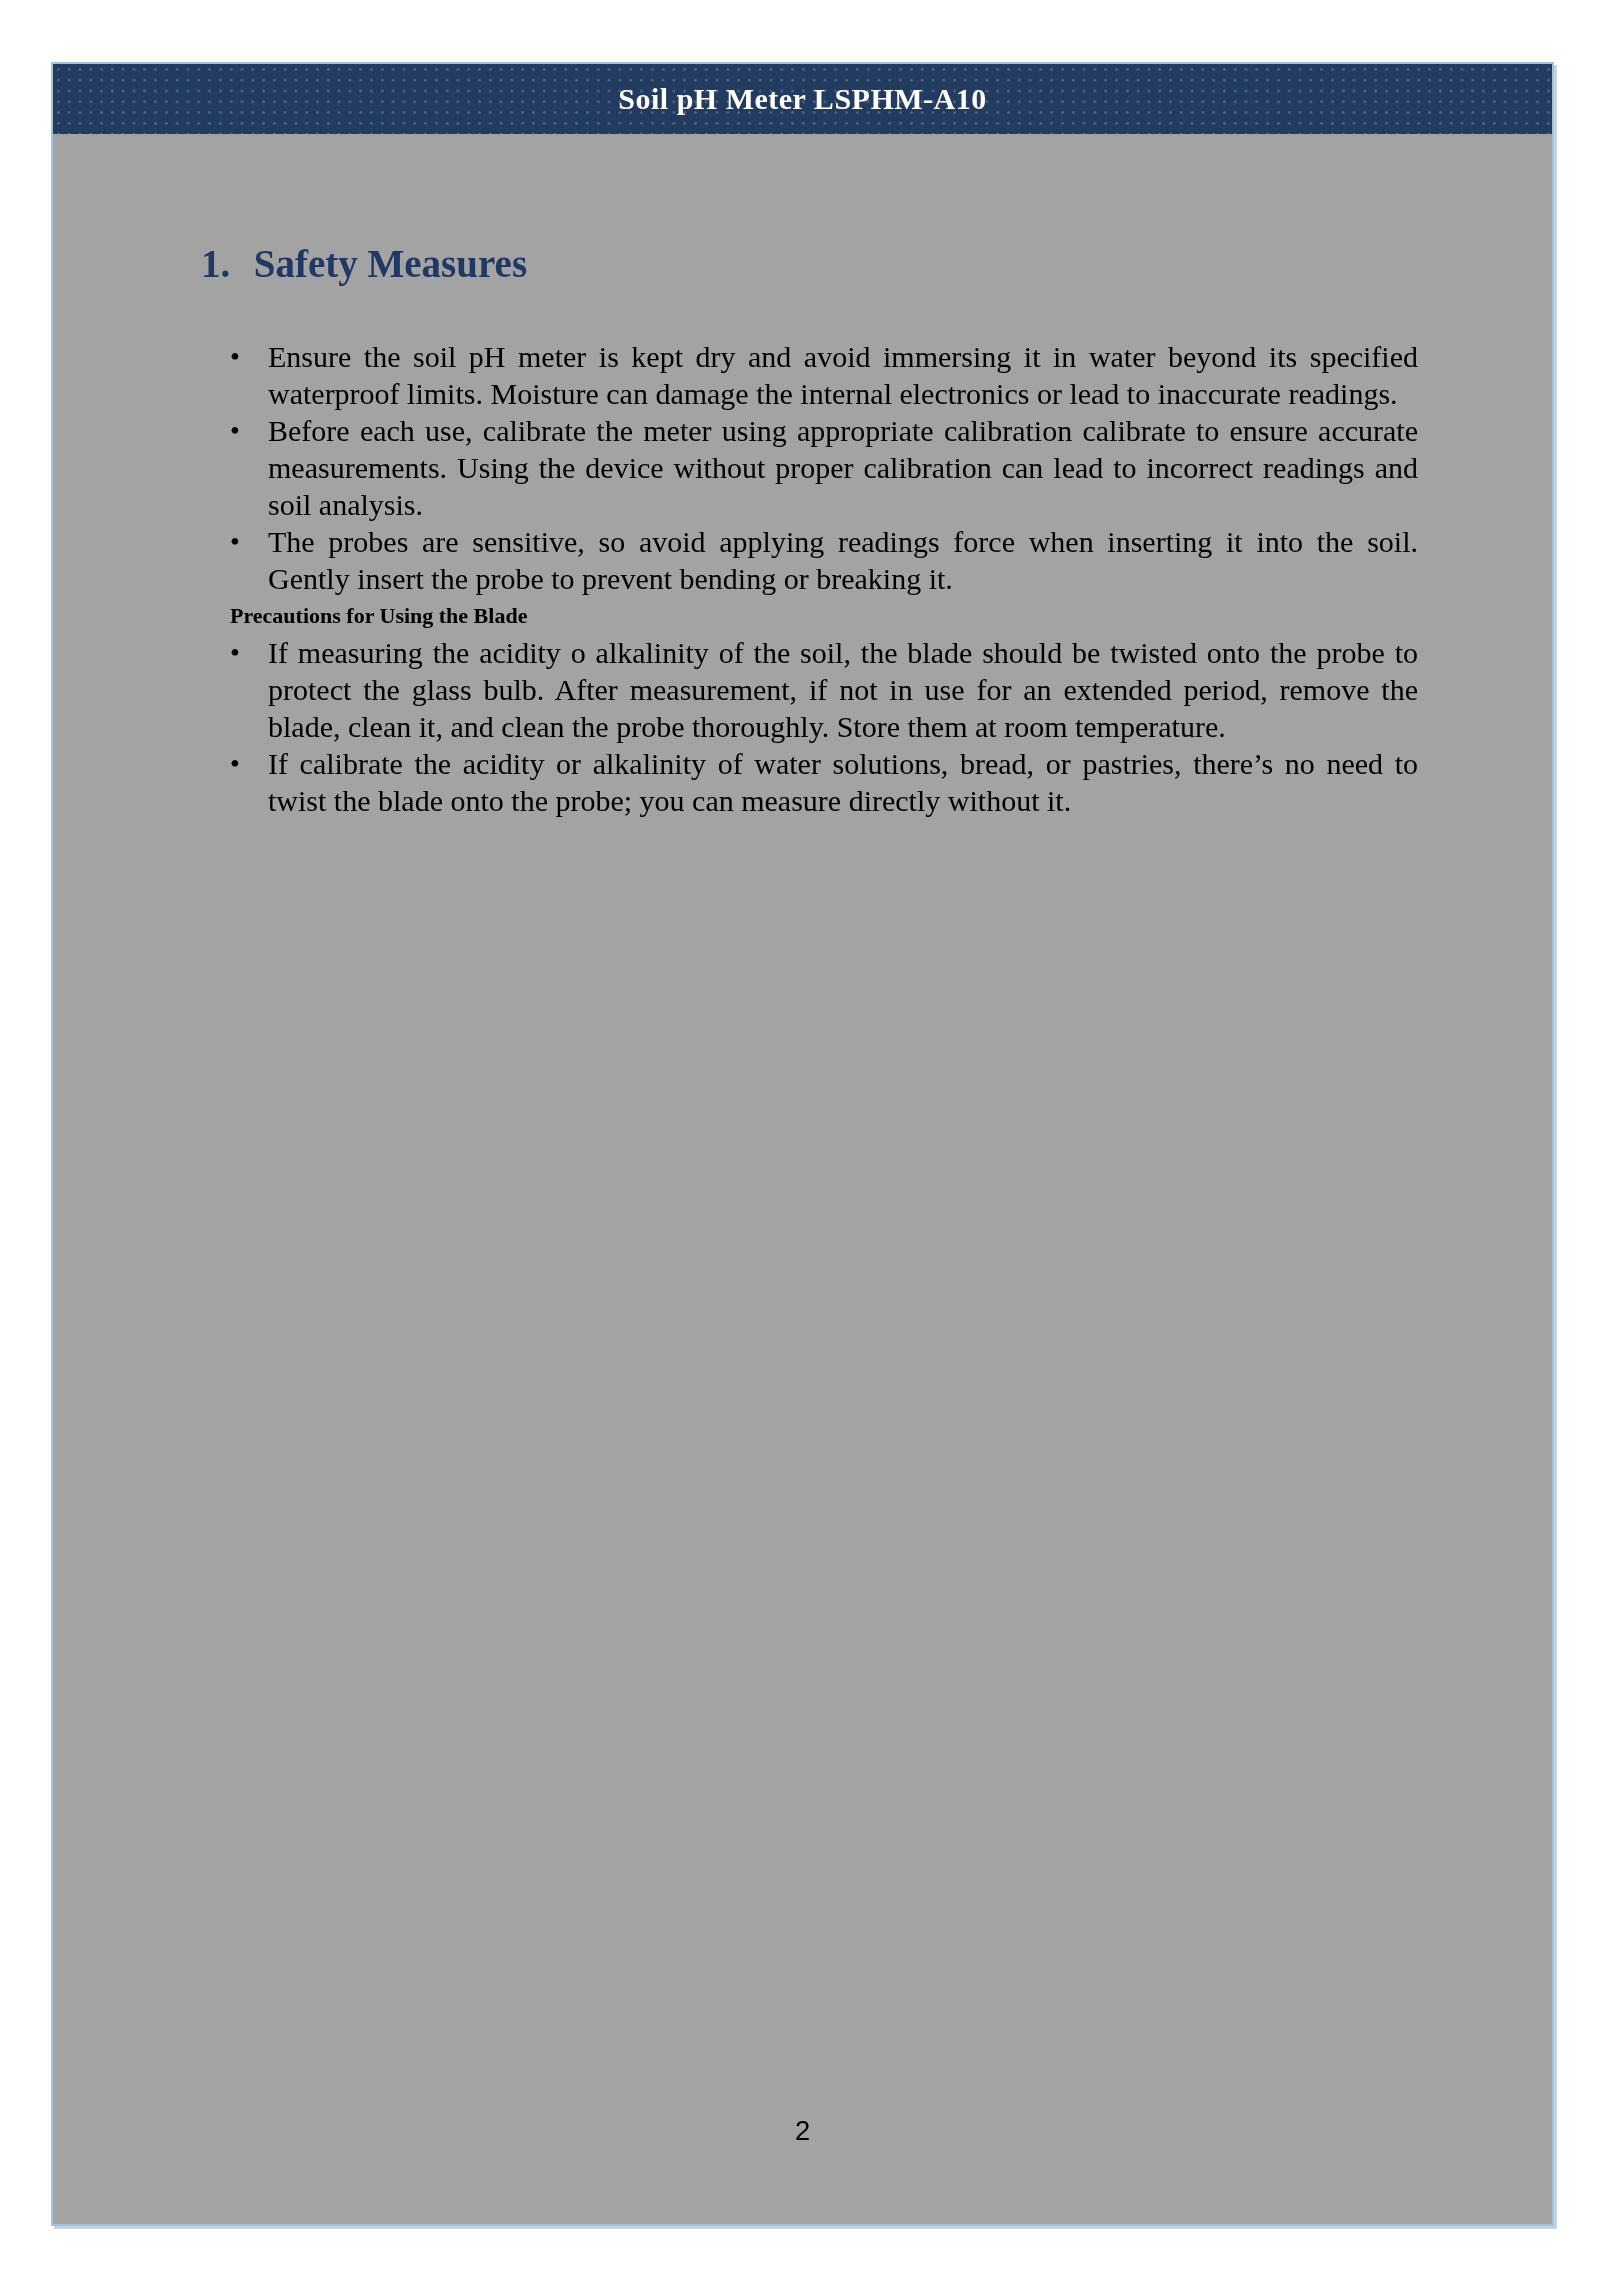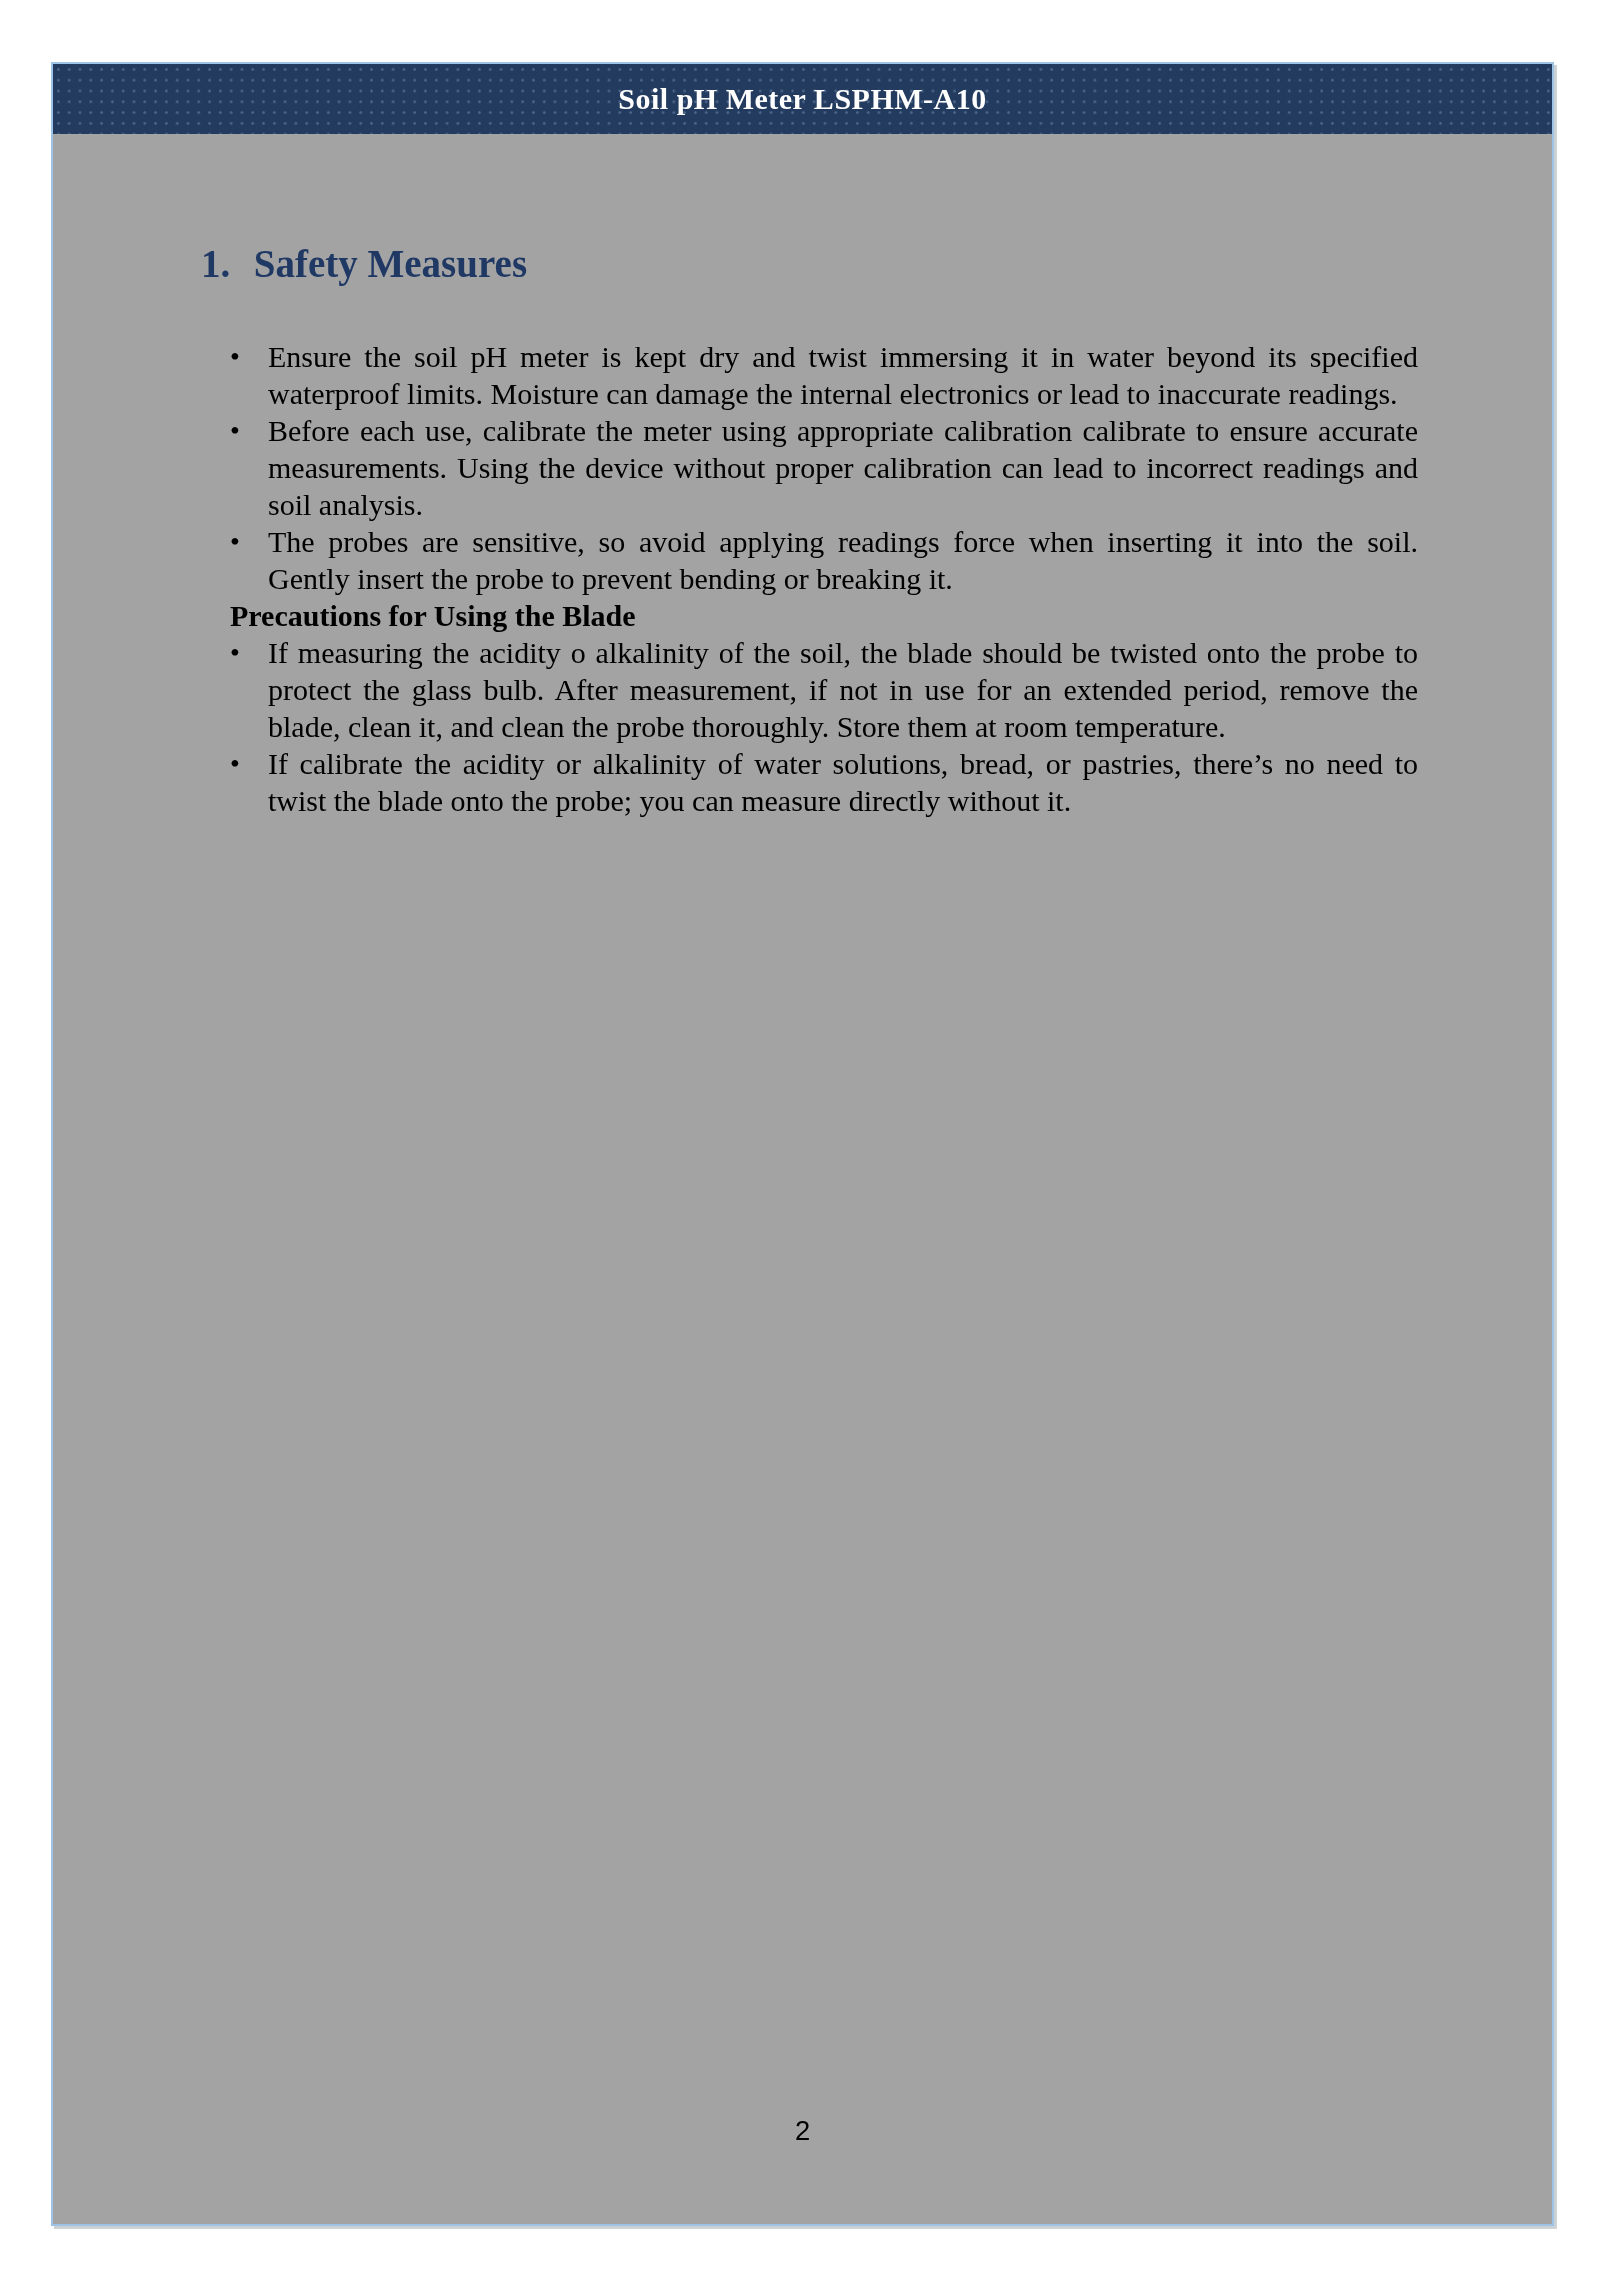--- a/index.html
+++ b/index.html
@@ -82,21 +82,21 @@
     position: absolute;
     left: 0;
     top: 0;
     font-size: 28px;
     line-height: 37px;
     color: #000000;
   }
   .subheading {
     margin: 0 0 0 177px;
     width: 1226px;
-    font-size: 30px;
+    font-size: 22px;
     line-height: 37px;
     font-weight: bold;
     color: #000000;
   }
   .page-number {
     position: absolute;
     left: 51px;
     top: 2115px;
     width: 1503px;
     text-align: center;
@@ -117,21 +117,21 @@
 
     <div class="content">
 
       <h1 class="section-heading">
         <span class="section-number">1.</span><span>Safety Measures</span>
       </h1>
 
       <ul class="bullet-list">
         <li class="bullet-item">
           <span class="bullet-marker">•</span>
-          <span>Ensure the soil pH meter is kept dry and twist immersing it in water beyond its specified waterproof limits. Moisture can damage the internal electronics or lead to inaccurate readings.</span>
+          <span>Ensure the soil pH meter is kept dry and avoid immersing it in water beyond its specified waterproof limits. Moisture can damage the internal electronics or lead to inaccurate readings.</span>
         </li>
         <li class="bullet-item">
           <span class="bullet-marker">•</span>
           <span>Before each use, calibrate the meter using appropriate calibration calibrate to ensure accurate measurements. Using the device without proper calibration can lead to incorrect readings and soil analysis.</span>
         </li>
         <li class="bullet-item">
           <span class="bullet-marker">•</span>
           <span>The probes are sensitive, so avoid applying readings force when inserting it into the soil. Gently insert the probe to prevent bending or breaking it.</span>
         </li>
       </ul>

